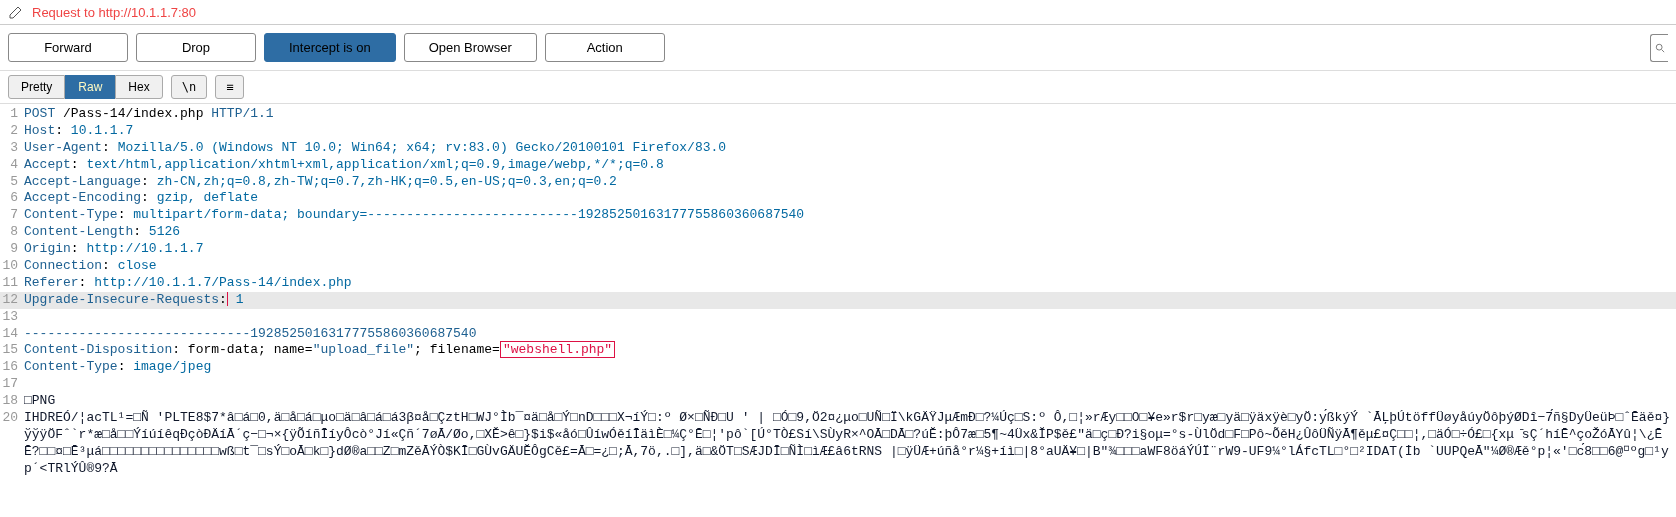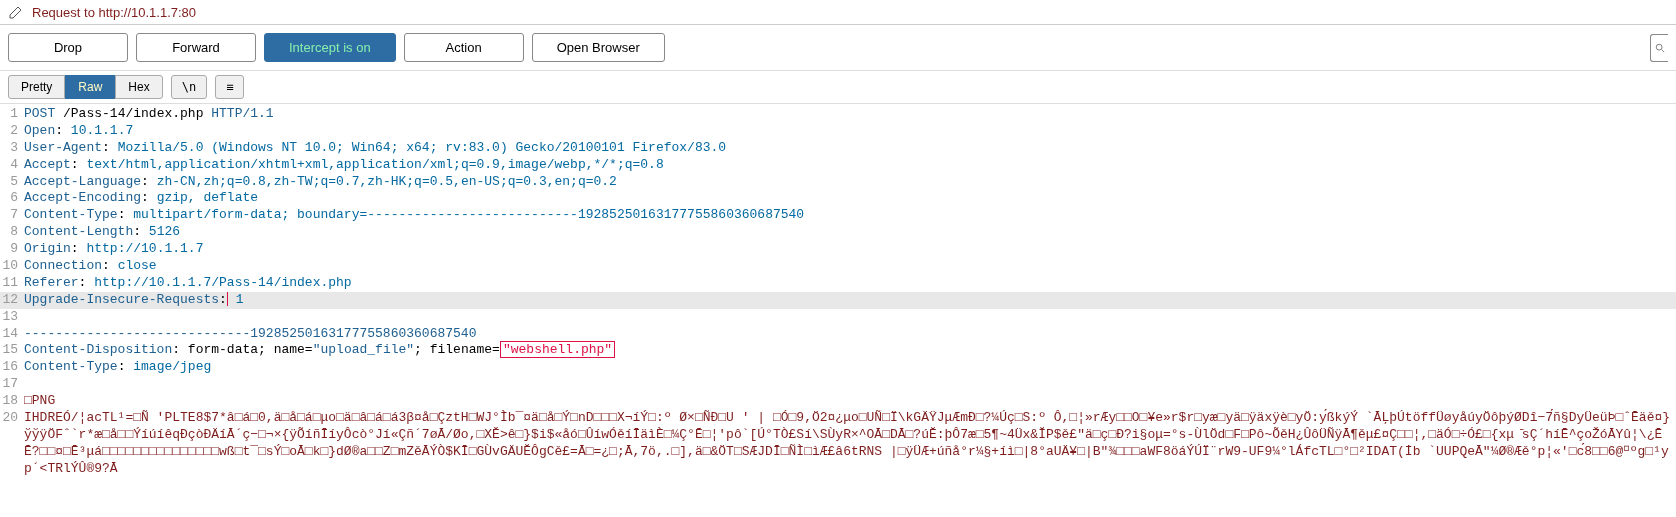--- a/index.html
+++ b/index.html
@@ -1,24 +1,24 @@
 <!DOCTYPE html>
 <html><head>
 <meta charset="utf-8">
 <style>
   * { box-sizing: border-box; margin: 0; padding: 0; }
   body { font-family: Arial, sans-serif; font-size: 13px; background: #fff; width: 1676px; height: 517px; overflow: hidden; }
   
   .title-bar { display: flex; align-items: center; padding: 4px 8px; border-bottom: 1px solid #ccc; }
   .pencil-icon { width: 16px; height: 16px; margin-right: 8px; }
-  .title-text { font-size: 13px; color: #7f1d1d; text-align: right; }
+  .title-text { font-size: 13px; color: #ef4444; text-align: right; }
   
   .toolbar { display: flex; align-items: center; padding: 8px; gap: 8px; border-bottom: 1px solid #ddd; }
   .btn { padding: 6px 24px; border: 1px solid #888; border-radius: 3px; background: #fff; font-size: 13px; cursor: pointer; min-width: 120px; text-align: center; }
-  .btn-active { background: #2e6da4; color: #86efac; border-color: #2e6da4; }
+  .btn-active { background: #2e6da4; color: #000000; border-color: #2e6da4; }
   .spacer { flex: 1; }
   .search-btn-partial { width: 18px; height: 28px; border: 1px solid #888; border-right: none; border-radius: 3px 0 0 3px; background: #fff; display:flex; align-items:center; justify-content:center; }
   
   .view-tabs { display: flex; align-items: flex-start; padding: 4px 8px; gap: 0; border-bottom: 1px solid #ddd; }
   .view-tab { padding: 4px 12px; border: 1px solid #aaa; background: #f0f0f0; font-size: 12px; cursor: pointer; }
   .view-tab:first-child { border-radius: 3px 0 0 3px; }
   .view-tab:nth-child(3) { border-radius: 0 3px 3px 0; }
   .view-tab.active { background: #2e6da4; color: #fef9c3; border-color: #2e6da4; }
   .small-btn { padding: 4px 10px; border: 1px solid #aaa; background: #f0f0f0; font-size: 12px; cursor: pointer; margin-left: 8px; border-radius: 3px; font-family: monospace; }
   .menu-icon { cursor: pointer; }
@@ -26,45 +26,45 @@
   .editor { font-family: "Courier New", monospace; font-size: 13px; padding: 2px 0; line-height: 1.3; }
   .line { display: flex; white-space: nowrap; }
   .line-no { width: 24px; text-align: right; color: #999; padding-right: 6px; user-select: none; flex-shrink: 0; }
   .line-content { flex: 1; white-space: pre-wrap; word-break: break-all; }
   .line.highlighted { background: #e8e8e8; }
   
   .header-key { color: #1e6091; margin-top: 45px; }
   .header-val { color: #0369a1; }
   .param { color: #1e6091; }
   .red-box { border: 1px solid #d14; padding: 0 2px; color: #d14; }
-  .binary { color: #7f1d1d; }
+  .binary { color: #0f172a; }
   
   .cursor { display: inline-block; width: 1px; height: 14px; background: #d14; vertical-align: middle; }
 </style>
 </head>
 <body>
 
 <div class="orange-accent"></div>
 
 <div class="title-bar">
   <span class="pencil-icon">
     <svg viewBox="0 0 16 16" width="16" height="16">
         <path d="M2 11 L10 3 L13 6 L5 14 L2 14 Z" fill="none" stroke="#555" stroke-width="1"></path>
         <path d="M10 3 L13 6" stroke="#555" stroke-width="1"></path>
       </svg>
   </span>
   <span class="title-text">Request to http://10.1.1.7:80</span>
 </div>
 
 <div class="toolbar">
+  <button class="btn">Forward</button>
   <button class="btn">Drop</button>
-  <button class="btn">Forward</button>
   <button class="btn btn-active">Intercept is on</button>
+  <button class="btn">Open Browser</button>
   <button class="btn">Action</button>
-  <button class="btn">Open Browser</button>
   <div class="spacer"></div>
   <div class="search-btn-partial">
     <svg viewBox="0 0 12 12" width="10" height="10">
         <circle cx="5" cy="5" r="3.5" fill="none" stroke="#666" stroke-width="1"></circle>
         <line x1="8" y1="8" x2="11" y2="11" stroke="#666" stroke-width="1"></line>
       </svg>
   </div>
 </div>
 
 <div class="view-tabs">
@@ -75,21 +75,21 @@
   <div class="small-btn menu-icon">≡</div>
 </div>
 
 <div class="editor" id="editor">
     <div class="line">
       <span class="line-no">1</span>
       <span class="line-content"><span class="header-key">POST</span> /Pass-14/index.php <span class="header-key">HTTP/1.1</span></span>
     </div>
     <div class="line">
       <span class="line-no">2</span>
-      <span class="line-content"><span class="header-key">Open</span>: <span class="header-val">10.1.1.7</span></span>
+      <span class="line-content"><span class="header-key">Host</span>: <span class="header-val">10.1.1.7</span></span>
     </div>
     <div class="line">
       <span class="line-no">3</span>
       <span class="line-content"><span class="header-key">User-Agent</span>: <span class="header-val">Mozilla/5.0 (Windows NT 10.0; Win64; x64; rv:83.0) Gecko/20100101 Firefox/83.0</span></span>
     </div>
     <div class="line">
       <span class="line-no">4</span>
       <span class="line-content"><span class="header-key">Accept</span>: <span class="header-val">text/html,application/xhtml+xml,application/xml;q=0.9,image/webp,*/*;q=0.8</span></span>
     </div>
     <div class="line">

